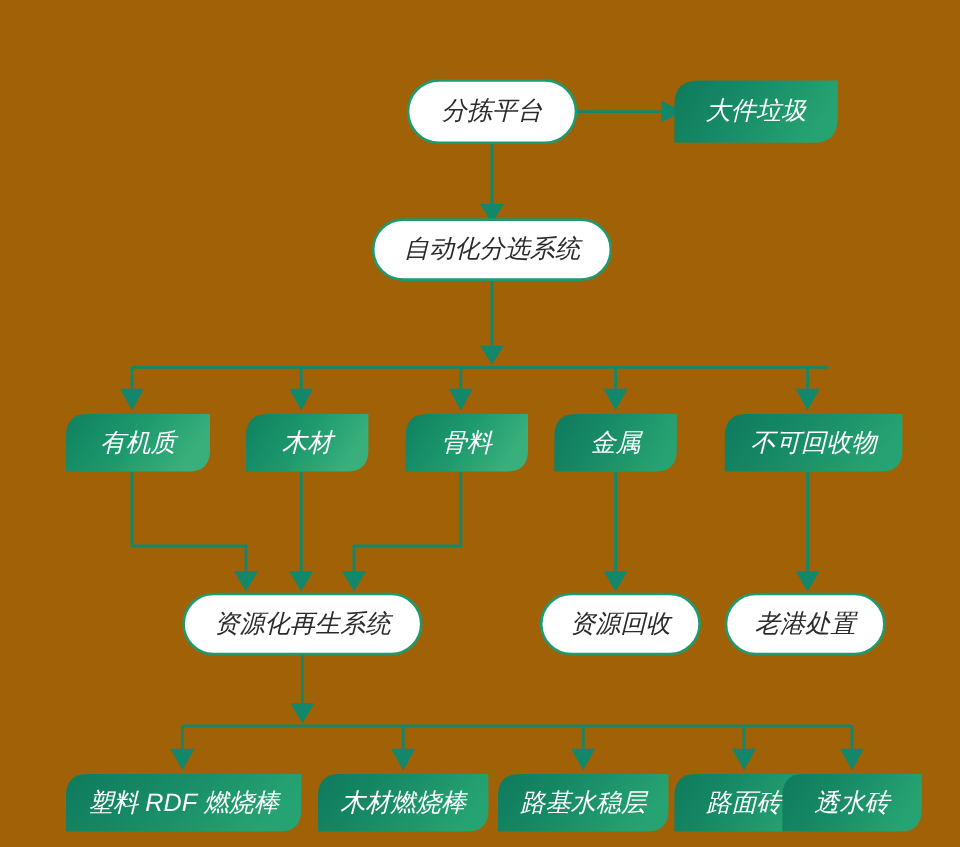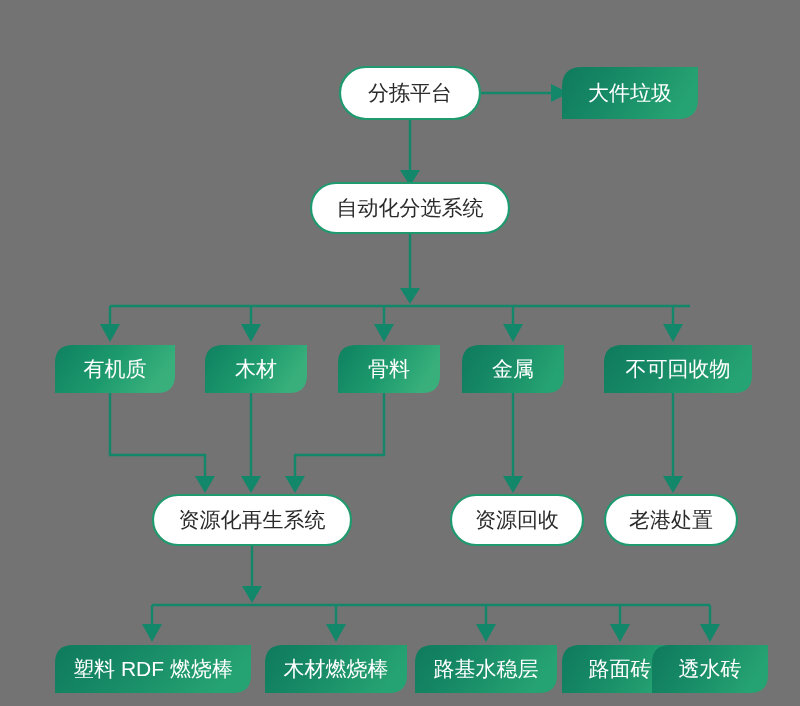--- a/index.html
+++ b/index.html
@@ -7,22 +7,23 @@
     padding: 0;
     background: #ffffff;
   }
   body {
     font-family: "Liberation Sans", "DejaVu Sans", sans-serif;
   }
   #diagram-root {
     position: relative;
     width: 800px;
     height: 706px;
-    background: #737373;
+    background: #a16207;
     overflow: hidden;
+    font-style: italic;
   }
   svg#flow-svg {
     position: absolute;
     top: 0;
     left: 0;
     width: 800px;
     height: 706px;
     display: block;
   }
   .node-label-outline {

